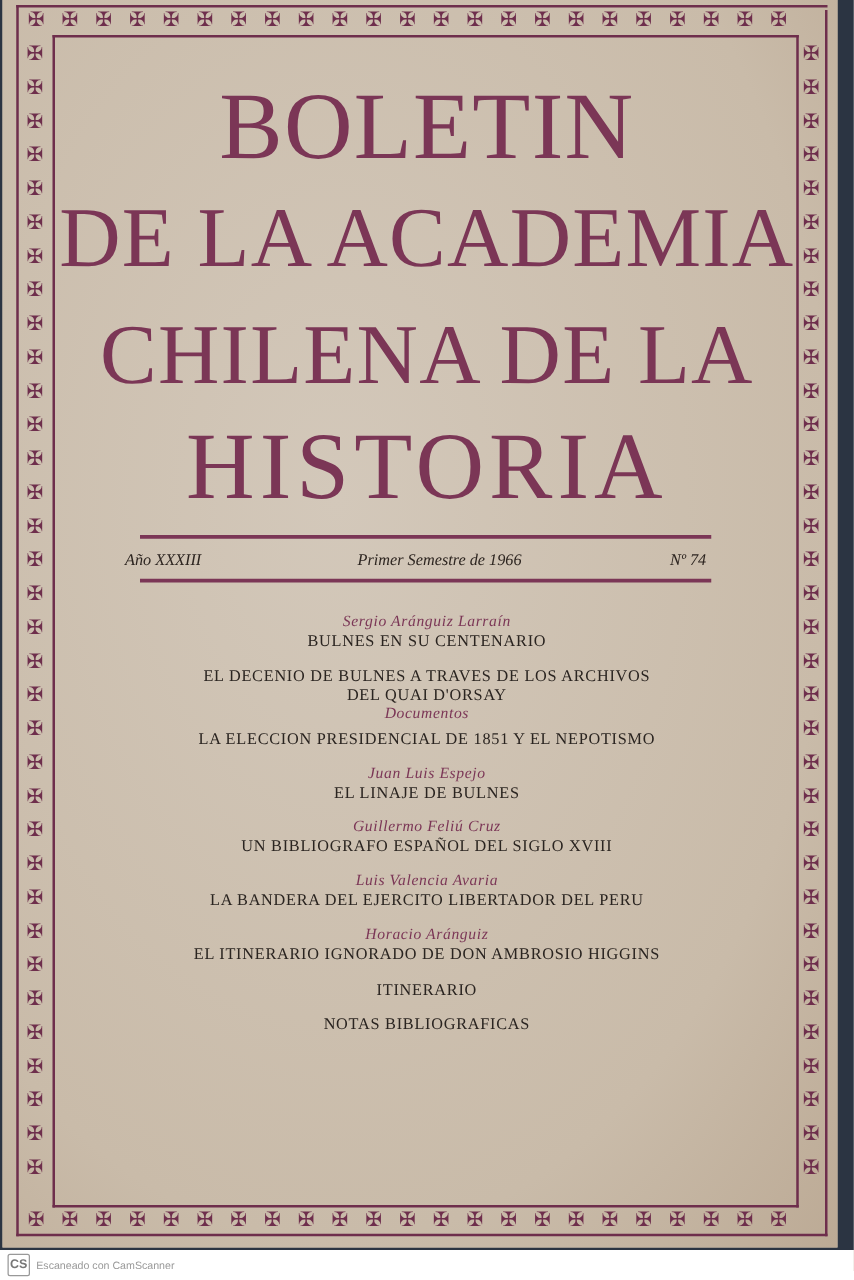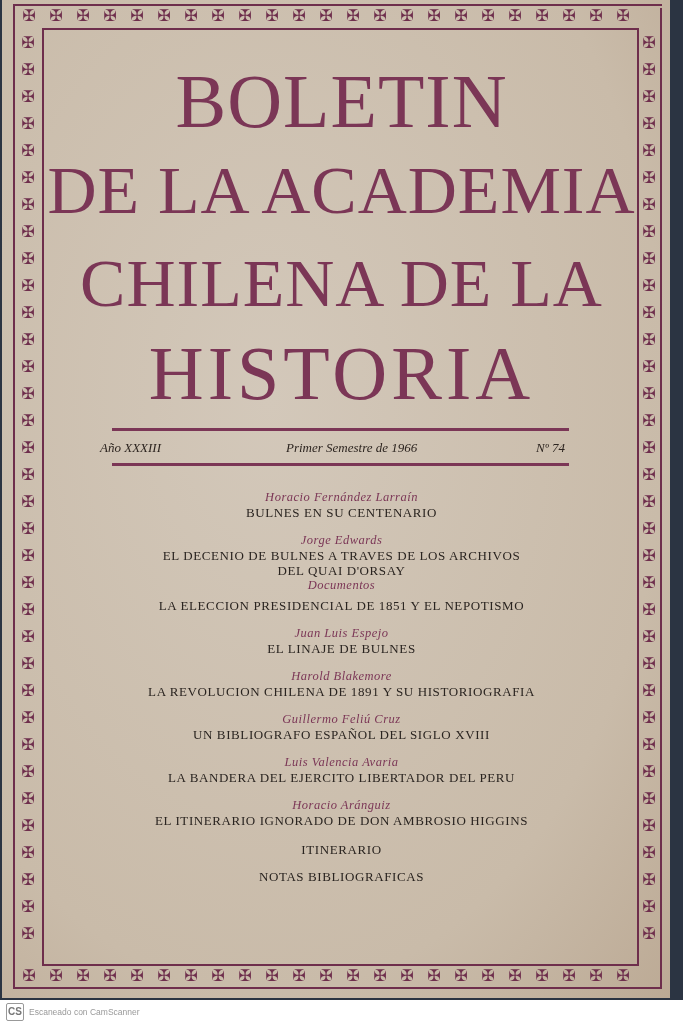--- a/index.html
+++ b/index.html
@@ -159,39 +159,34 @@
 <div class="title" style="top:330px; font-size:76px; line-height:86px; letter-spacing:4px;">HISTORIA</div>
 
 <div class="rule" style="top:428px;"></div>
 <div class="meta" style="left:100px;">Año XXXIII</div>
 <div class="meta" style="left:286px;">Primer Semestre de 1966</div>
 <div class="meta" style="right:118px;">Nº 74</div>
 <div class="rule" style="top:463px;"></div>
 
 <div class="toc">
   <div class="entry">
-    <div class="author">Horacio Fernández Larraín</div>
+    <div class="author">Sergio Aránguiz Larraín</div>
     <div class="article">BULNES EN SU CENTENARIO</div>
   </div>
   <div class="entry" style="margin-top:13px;">
-    <div class="author">Jorge Edwards</div>
     <div class="article">EL DECENIO DE BULNES A TRAVES DE LOS ARCHIVOS</div>
     <div class="article">DEL QUAI D'ORSAY</div>
     <div class="author">Documentos</div>
     <div class="article" style="margin-top:5px;">LA ELECCION PRESIDENCIAL DE 1851 Y EL NEPOTISMO</div>
   </div>
   <div class="entry" style="margin-top:13px;">
     <div class="author">Juan Luis Espejo</div>
     <div class="article">EL LINAJE DE BULNES</div>
   </div>
   <div class="entry" style="margin-top:13px;">
-    <div class="author">Harold Blakemore</div>
-    <div class="article">LA REVOLUCION CHILENA DE 1891 Y SU HISTORIOGRAFIA</div>
-  </div>
-  <div class="entry" style="margin-top:13px;">
     <div class="author">Guillermo Feliú Cruz</div>
     <div class="article">UN BIBLIOGRAFO ESPAÑOL DEL SIGLO XVIII</div>
   </div>
   <div class="entry" style="margin-top:13px;">
     <div class="author">Luis Valencia Avaria</div>
     <div class="article">LA BANDERA DEL EJERCITO LIBERTADOR DEL PERU</div>
   </div>
   <div class="entry" style="margin-top:13px;">
     <div class="author">Horacio Aránguiz</div>
     <div class="article">EL ITINERARIO IGNORADO DE DON AMBROSIO HIGGINS</div>

